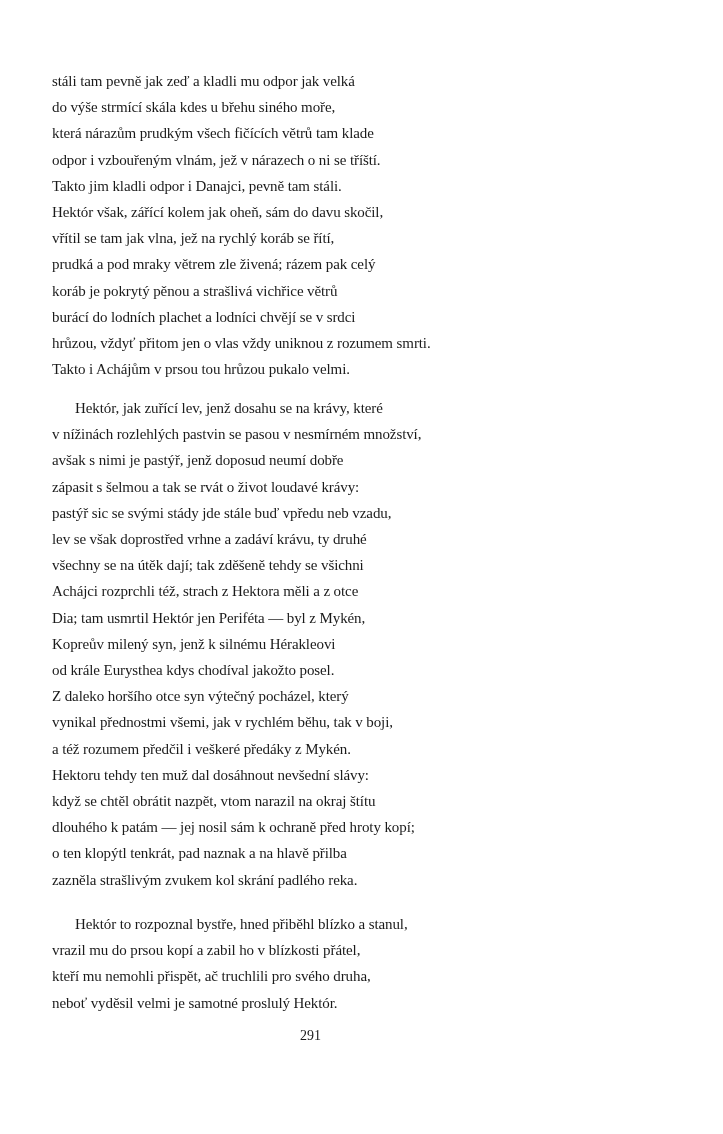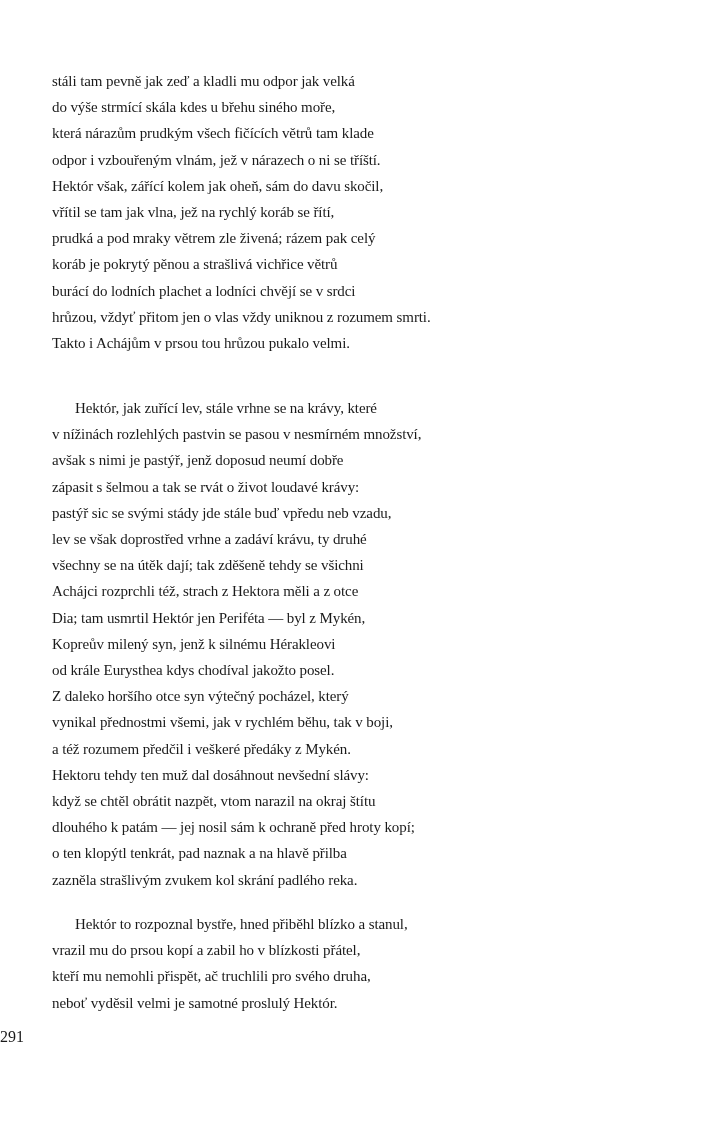--- a/index.html
+++ b/index.html
@@ -13,44 +13,45 @@
     display: block; white-space: nowrap;
     font-size: 15px; line-height: 26.2px; letter-spacing: -0.1px;
     font-family: "Liberation Serif", serif;
     transform-origin: left center;
   }
   .indent { padding-left: 23px; }
   #stanza-1 { position: absolute; top: 0; left: 0; }
   #stanza-2 { position: absolute; top: 327px; left: 0; }
   #stanza-3 { position: absolute; top: 820px; left: 0; margin-top: 23px; }
   .page-number {
-    position: absolute; left: 0; width: 621px; top: 1028px; text-align: left;
-    font-family: "Liberation Serif", serif; font-size: 16px; color: #1a1a1a;
+    position: absolute; left: 0; width: 621px; top: 1028px; text-align: center;
+    font-family: "Liberation Serif", serif; font-size: 14px; color: #1a1a1a;
   }
 </style>
 </head>
 <body>
 
 <div class="page">
   <div class="stanza" id="stanza-1">
     <span class="line">stáli tam pevně jak zeď a kladli mu odpor jak velká</span>
     <span class="line">do výše strmící skála kdes u břehu siného moře,</span>
     <span class="line">která nárazům prudkým všech fičících větrů tam klade</span>
     <span class="line">odpor i vzbouřeným vlnám, jež v nárazech o ni se tříští.</span>
+    <span class="line">Takto jim kladli odpor i Danajci, pevně tam stáli.</span>
     <span class="line">Hektór však, zářící kolem jak oheň, sám do davu skočil,</span>
     <span class="line">vřítil se tam jak vlna, jež na rychlý koráb se řítí,</span>
     <span class="line">prudká a pod mraky větrem zle živená; rázem pak celý</span>
     <span class="line">koráb je pokrytý pěnou a strašlivá vichřice větrů</span>
     <span class="line">burácí do lodních plachet a lodníci chvějí se v srdci</span>
     <span class="line">hrůzou, vždyť přitom jen o vlas vždy uniknou z rozumem smrti.</span>
     <span class="line">Takto i Achájům v prsou tou hrůzou pukalo velmi.</span>
   </div>
 
   <div class="stanza" id="stanza-2">
-    <span class="line indent">Hektór, jak zuřící lev, stále vrhne se na krávy, které</span>
+    <span class="line indent">Hektór, jak zuřící lev, jenž dosahu se na krávy, které</span>
     <span class="line">v nížinách rozlehlých pastvin se pasou v nesmírném množství,</span>
     <span class="line">avšak s nimi je pastýř, jenž doposud neumí dobře</span>
     <span class="line">zápasit s šelmou a tak se rvát o život loudavé krávy:</span>
     <span class="line">pastýř sic se svými stády jde stále buď vpředu neb vzadu,</span>
     <span class="line">lev se však doprostřed vrhne a zadáví krávu, ty druhé</span>
     <span class="line">všechny se na útěk dají; tak zděšeně tehdy se všichni</span>
     <span class="line">Achájci rozprchli též, strach z Hektora měli a z otce</span>
     <span class="line">Dia; tam usmrtil Hektór jen Periféta — byl z Mykén,</span>
     <span class="line">Kopreův milený syn, jenž k silnému Hérakleovi</span>
     <span class="line">od krále Eurysthea kdys chodíval jakožto posel.</span>

